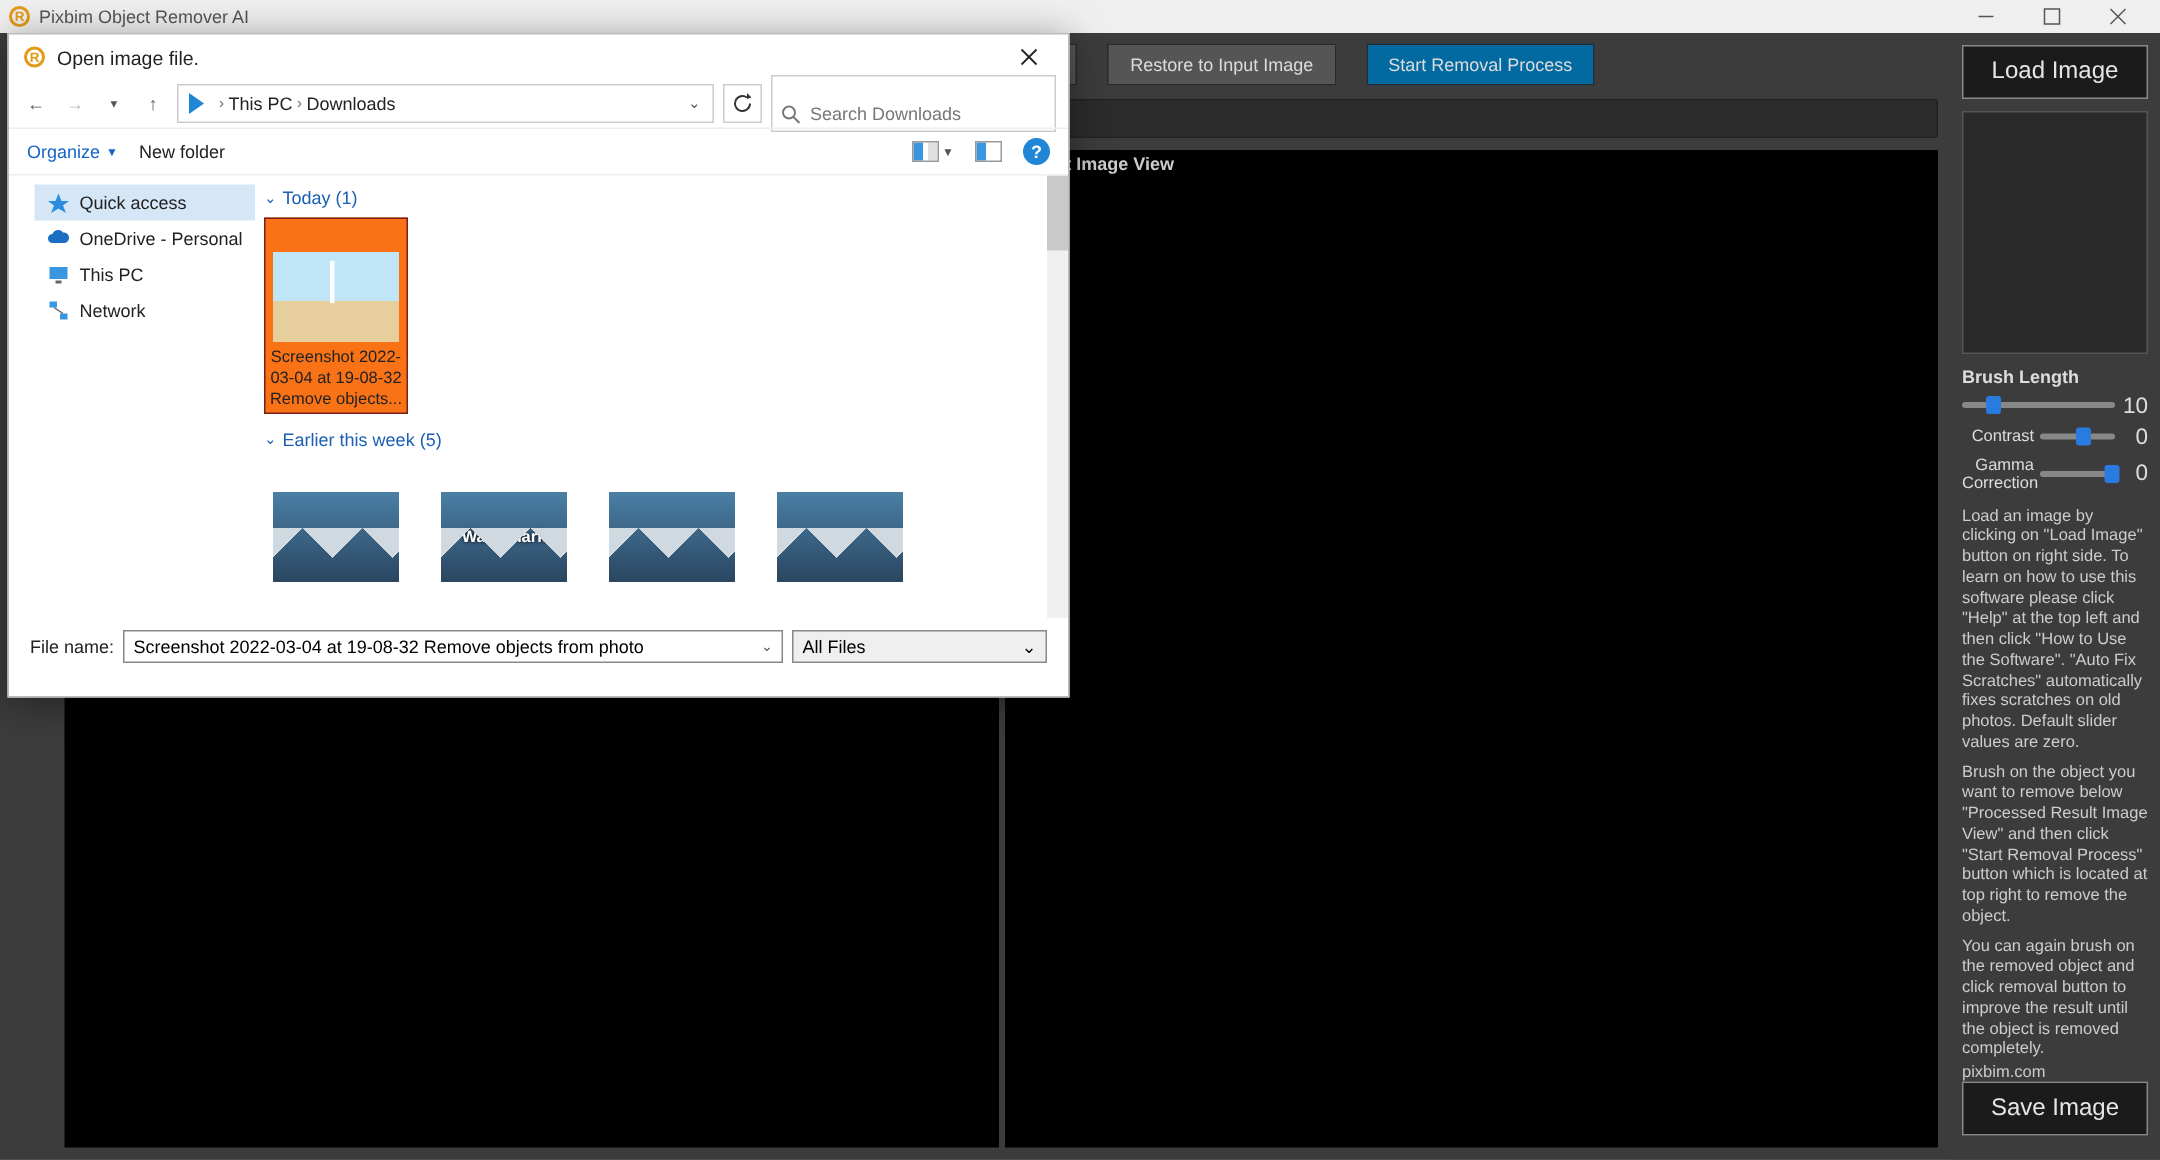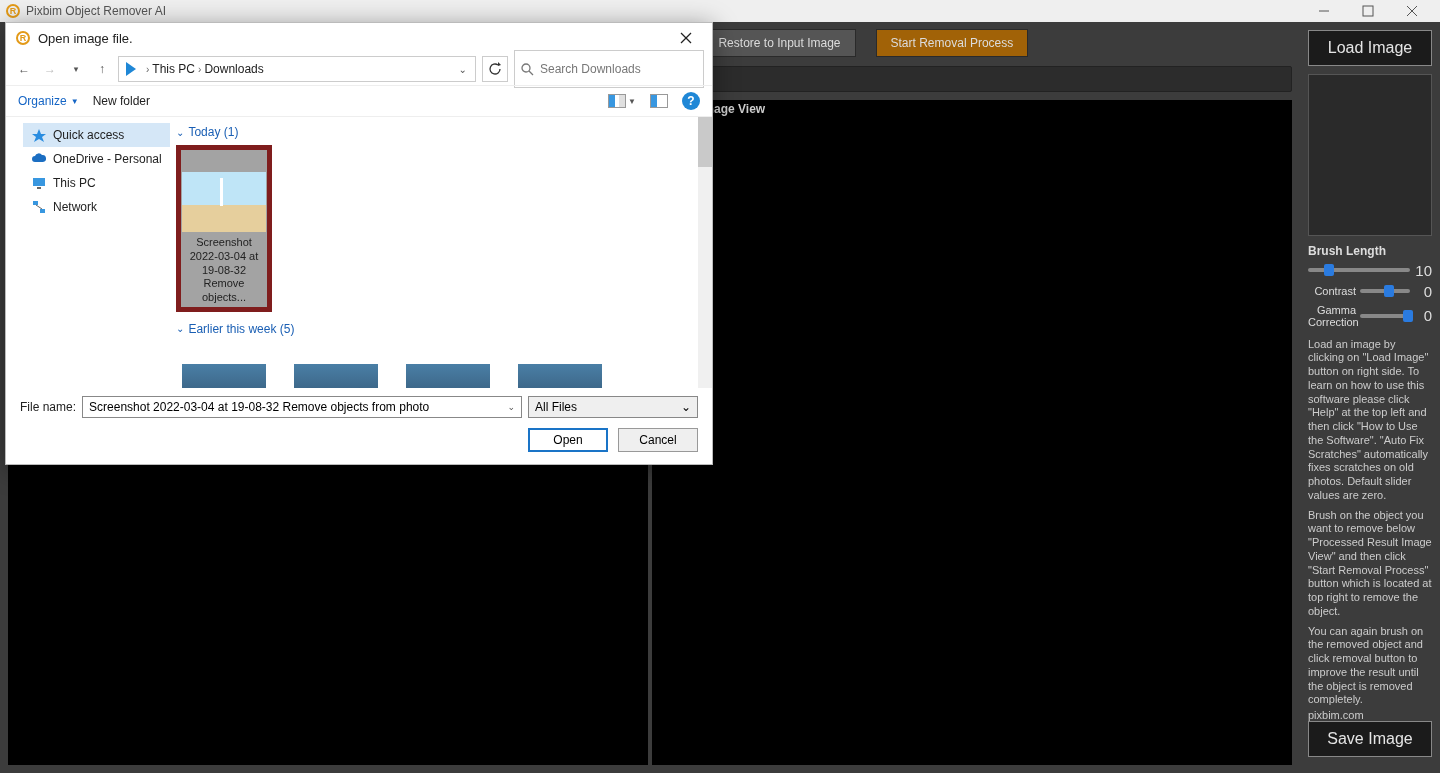--- a/index.html
+++ b/index.html
@@ -7,28 +7,28 @@
 
 
 .app-titlebar { height: 22px; background: #efefef; display: flex; align-items: center; padding: 0 6px; }
 .app-titlebar .logo { width: 14px; height: 14px; border: 2px solid #e39a18; border-radius: 50%; display: flex; align-items: center; justify-content: center; color: #e39a18; font-weight: bold; font-size: 9px; margin-right: 6px; }
 .app-titlebar .title { color: #555; }
 .app-titlebar .spacer { flex: 1; }
 .app-titlebar .winbtn { width: 44px; height: 22px; display: flex; align-items: center; justify-content: center; color: #555; }
 .app-titlebar .winbtn svg { stroke: #555; }
 
 
-.app-body { position: absolute; top: 22px; left: 0; right: 0; bottom: 0; background: #3c3c3c; display: flex; }
+.app-body { position: absolute; top: 22px; left: 0; right: 0; bottom: 0; background: #3c3c3c; display: flex; padding-left: 35px; }
 .app-main { flex: 1; display: flex; flex-direction: column; padding: 6px 8px 8px 8px; }
 .app-sidebar { width: 140px; background: #3c3c3c; padding: 8px; display: flex; flex-direction: column; }
 
 
 .toolbar-row { display: flex; gap: 20px; justify-content: flex-start; height: 30px; align-items: center; margin-bottom: 8px; padding-left: 340px; }
 .tool-btn { background: #555; color: #dcdcdc; border: 1px solid #2a2a2a; padding: 6px 14px; font-size: 12px; border-radius: 0; }
-.tool-btn.primary { background: #a16207; }
+.tool-btn.primary { background: #0369a1; }
 .input-strip { height: 26px; background: #2c2c2c; border: 1px solid #222; margin-bottom: 8px; border-radius: 2px; }
 
 
 .view-area { flex: 1; display: flex; gap: 4px; }
 .view-pane { flex: 1; background: #000; position: relative; }
 .view-label { position: absolute; top: 2px; right: 8px; color: #ccc; font-size: 12px; font-weight: bold; }
 .view-label.left { left: 8px; right: auto; }
 
 
 .side-btn { background: #1b1b1b; color: #e5e5e5; border: 1px solid #888; padding: 8px 0; font-size: 16px; font-weight: 400; margin-bottom: 8px; }
@@ -52,21 +52,21 @@
 
 .fd-nav { height: 32px; display: flex; align-items: center; padding: 0 8px; gap: 6px; }
 .nav-arrow { width: 20px; height: 20px; display: flex; align-items: center; justify-content: center; color: #555; }
 .nav-arrow.disabled { color: #bbb; }
 .nav-path { flex: 1; height: 26px; border: 1px solid #ccc; display: flex; align-items: center; padding: 0 4px; background: #fff; }
 .nav-path .pc-icon { width: 16px; height: 16px; margin-right: 4px; }
 .nav-path .chev { margin: 0 3px; color: #666; font-size: 10px; }
 .nav-path .seg { color: #222; font-size: 12px; }
 .nav-path .drop { margin-left: auto; color: #555; font-size: 10px; padding-right: 4px; }
 .nav-refresh { width: 26px; height: 26px; border: 1px solid #ccc; display: flex; align-items: center; justify-content: center; }
-.nav-search { width: 190px; height: 38px; border: 1px solid #ccc; display: flex; align-items: center; padding: 16px 6px; color: #777; }
+.nav-search { width: 190px; height: 38px; border: 1px solid #ccc; display: flex; align-items: flex-end; padding: 4px 6px; color: #777; }
 .nav-search svg { margin-right: 6px; }
 
 .fd-toolbar { height: 32px; border-top: 1px solid #eee; border-bottom: 1px solid #eee; display: flex; align-items: center; padding: 0 12px; gap: 14px; }
 .fd-toolbar .org { color: #1565c5; font-size: 12px; }
 .fd-toolbar .chev { color: #1565c5; font-size: 8px; margin-left: -10px; }
 .fd-toolbar .nf { color: #222; font-size: 12px; }
 .fd-toolbar .spacer { flex: 1; }
 .fd-toolbar .viewbtn { display: flex; align-items: center; gap: 2px; }
 .fd-toolbar .viewbtn .vicon { width: 18px; height: 14px; display: flex; }
 .fd-toolbar .viewbtn .vicon-a { background: linear-gradient(90deg,#3897e0 40%,#fff 40%,#fff 60%,#e0e0e0 60%); border:1px solid #999;}
@@ -79,21 +79,21 @@
 .tree-item.sel { background: #d5e7f7; }
 .tree-item .ticon { width: 16px; height: 16px; display: flex; align-items: center; justify-content: center; }
 
 .fd-files { flex: 1; padding: 4px 8px 4px 2px; overflow: hidden; position: relative; }
 .fd-scroll { position: absolute; right: 0; top: 0; bottom: 0; width: 14px; background: #f0f0f0; }
 .fd-scroll .thumb { position: absolute; top: 0; width: 14px; height: 50px; background: #c9c9c9; }
 .group-hdr { display: flex; align-items: center; gap: 4px; color: #1a5fb4; font-size: 12px; margin: 4px 0 6px 0; }
 .group-hdr .gchev { font-size: 10px; }
 .file-grid { display: flex; gap: 16px; flex-wrap: wrap; margin-bottom: 10px; }
 .file-item { width: 96px; display: flex; flex-direction: column; align-items: center; padding: 2px; }
-.file-item.sel { background: #a3a3a3; border: 5px solid #7f1d1d; }
+.file-item.sel { background: #f97316; border: 1px solid #7f1d1d; }
 .file-thumb { width: 84px; height: 60px; background: #88b4d8; margin-bottom: 4px; margin-top: 20px; position: relative; overflow: hidden; }
 .file-thumb.beach { background: linear-gradient(#bfe5f7 55%, #e6cf9d 55%); }
 .file-thumb.beach::after { content: ""; position: absolute; left: 38px; top: 6px; width: 3px; height: 28px; background: #fff; }
 .file-thumb.mount { background: linear-gradient(#4a7fa6, #2a4660); }
 .file-thumb.mount::after { content:""; position:absolute; bottom:0; left:0; right:0; height:36px; background: linear-gradient(135deg, #cfd9df 25%, transparent 25%) , linear-gradient(-135deg,#cfd9df 25%, transparent 25%); background-size: 40px 40px; }
 .file-thumb .wm { position: absolute; inset: 0; display: flex; align-items: center; justify-content: center; color: #fff; font-size: 11px; font-weight: 600; text-shadow: 0 0 3px #000; }
 .file-name { font-size: 11px; text-align: center; line-height: 1.25; color: #222; }
 
 .fd-footer { padding: 8px 14px 12px 14px; }
 .fn-row { display: flex; align-items: center; gap: 6px; margin-bottom: 10px; }
@@ -322,18 +322,14 @@
       <span class="fn-label">File name:</span>
       <div class="fn-input">
         <span>Screenshot 2022-03-04 at 19-08-32 Remove objects from photo</span>
         <span class="drop">⌄</span>
       </div>
       <div class="fn-filter">
         <span>All Files</span>
         <span class="drop">⌄</span>
       </div>
     </div>
-    <div class="btn-row">
-      <div class="dlg-btn primary">Open</div>
-      <div class="dlg-btn">Cancel</div>
-    </div>
   </div>
 </div>
 
 </body></html>

